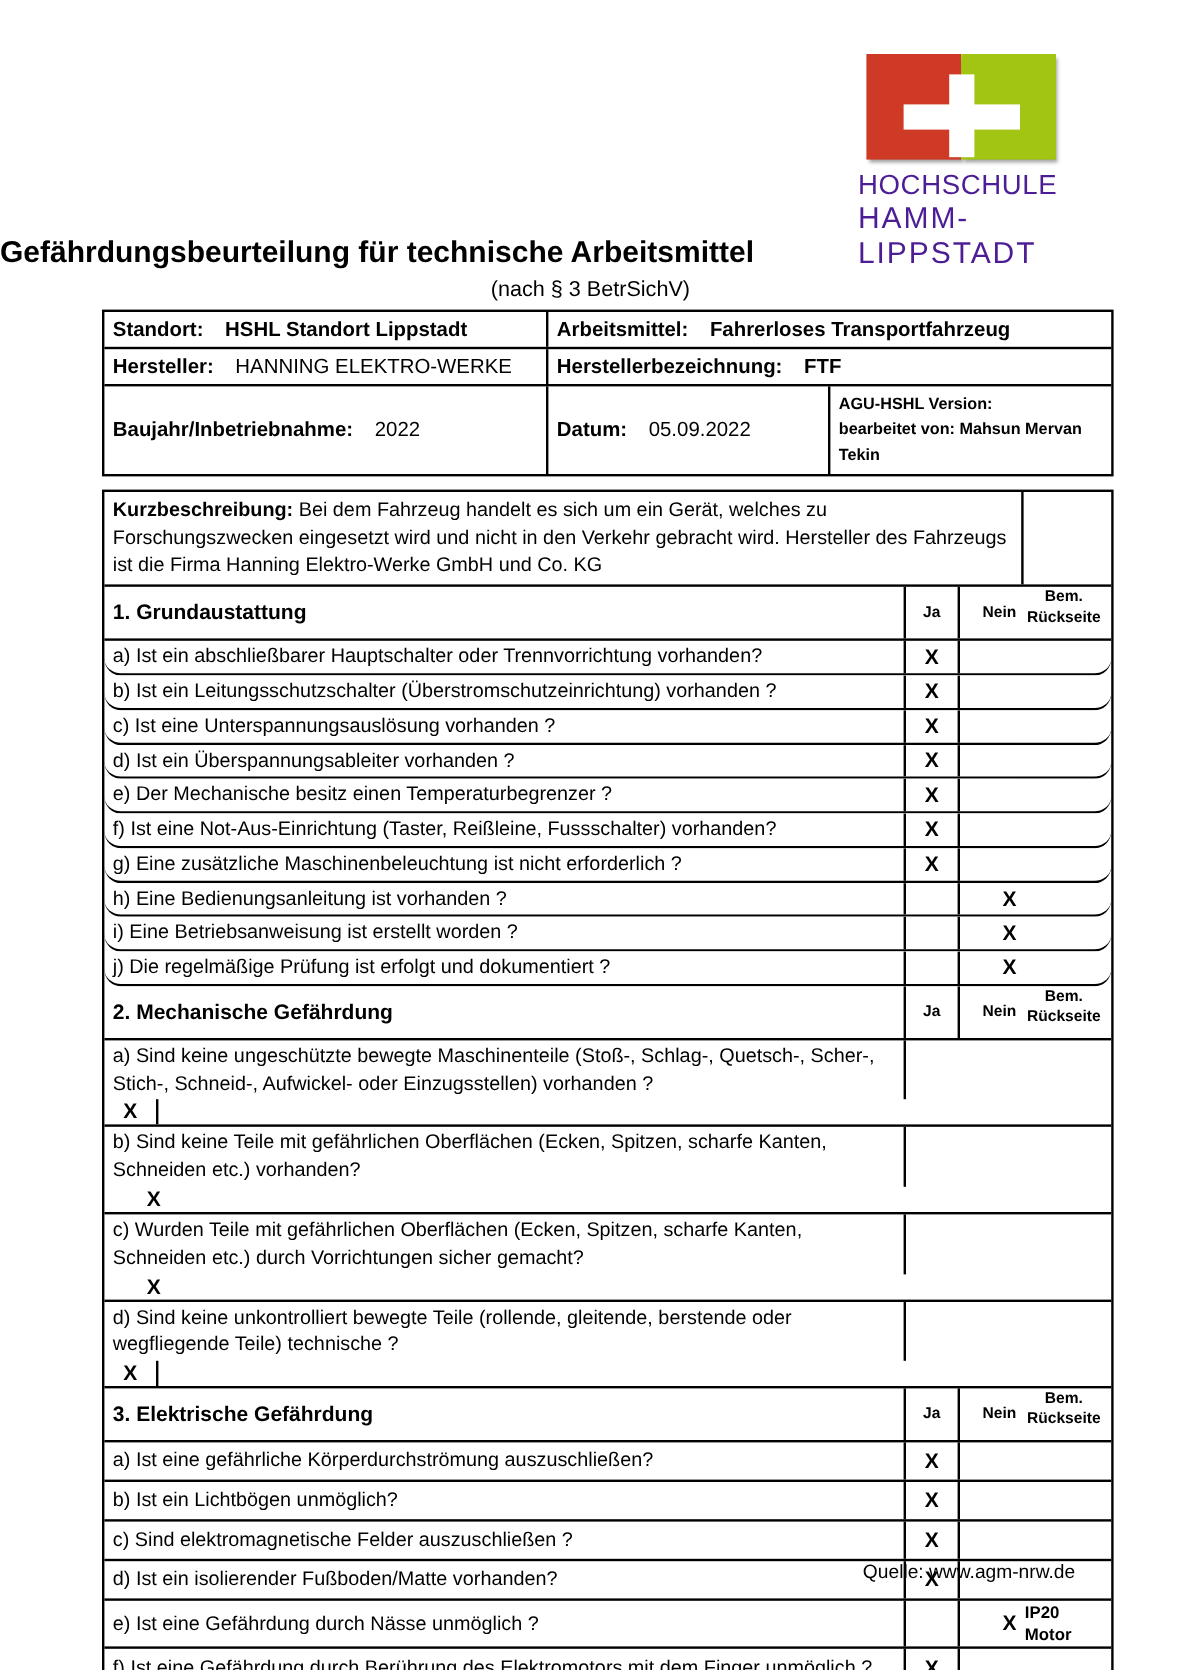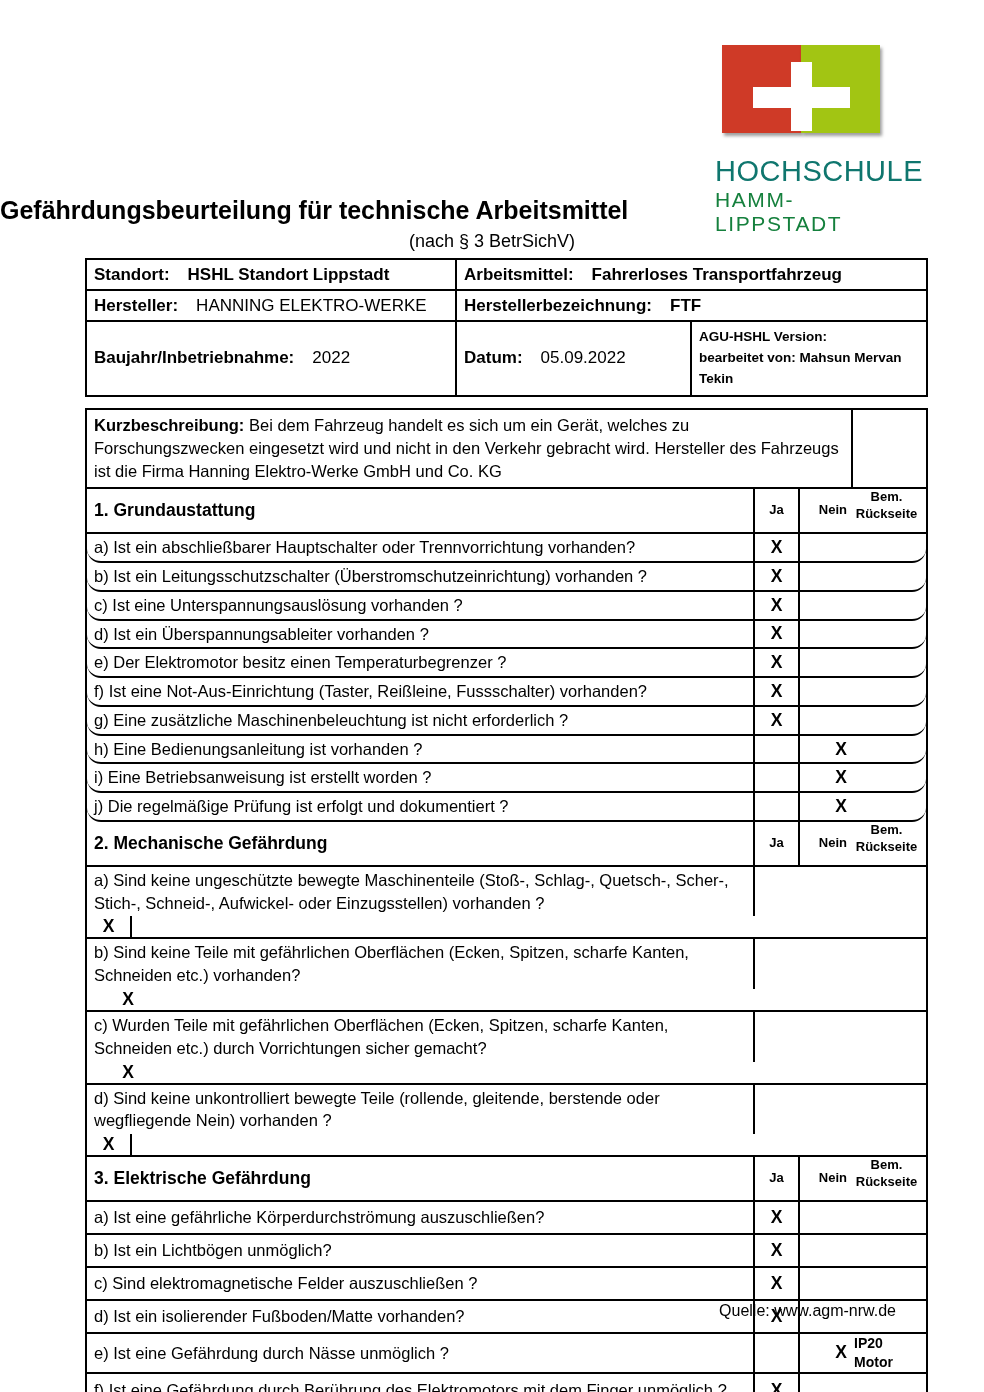--- a/index.html
+++ b/index.html
@@ -12,22 +12,22 @@
 
   
   .logo { position: absolute; left: 715px; top: 42px; width: 172px; }
   .logo-art { position: relative; width: 172px; height: 94px; }
   .sq { position: absolute; top: 3px; width: 79px; height: 88px;
         box-shadow: 2px 3px 3px rgba(80,80,80,.55); }
   .sq-red   { left: 7px; }
   .sq-green { left: 86px; }
   .plus-h { position: absolute; left: 38px; top: 45px; width: 97px; height: 21px; background: #fff; }
   .plus-v { position: absolute; left: 76px; top: 20px; width: 21px; height: 69px; background: #fff; }
-  .logo-line1 { margin-top: 19px; font-size: 29px; letter-spacing: .5px; color: #0f766e; }
-  .logo-line2 { font-size: 21px; letter-spacing: 1.6px; color: #15803d; }
+  .logo-line1 { margin-top: 5px; font-size: 23px; letter-spacing: .5px; color: #4c1d95; }
+  .logo-line2 { font-size: 25px; letter-spacing: 1.6px; color: #4c1d95; }
 
   
   .doc-title { position: absolute; top: 196px; left: 0; width: 984px;
                text-align: left; font-size: 25px; font-weight: bold; }
   .doc-subtitle { position: absolute; top: 231px; left: 0; width: 984px;
                   text-align: center; font-size: 18px; }
 
   
   .info-table { position: absolute; left: 85px; top: 258px; width: 843px;
                 border: 2px solid #000; font-size: 17px; }
@@ -189,21 +189,21 @@
       <div class="q-cell">d) Ist ein Überspannungsableiter vorhanden ?</div>
       <div class="ja-cell">
         <span class="mark">X</span>
       </div>
       <div class="nb-cell">
         <div class="nein-slot"></div>
         <div class="bem-slot"></div>
       </div>
     </div>
     <div class="q-row s0">
-      <div class="q-cell">e) Der Elektromotor besitz einen Temperaturbegrenzer ?</div>
+      <div class="q-cell">e) Der Mechanische besitz einen Temperaturbegrenzer ?</div>
       <div class="ja-cell">
         <span class="mark">X</span>
       </div>
       <div class="nb-cell">
         <div class="nein-slot"></div>
         <div class="bem-slot"></div>
       </div>
     </div>
     <div class="q-row s0">
       <div class="q-cell">f) Ist eine Not-Aus-Einrichtung (Taster, Reißleine, Fussschalter) vorhanden?</div>
@@ -296,21 +296,21 @@
       <div class="q-cell">c) Wurden Teile mit gefährlichen Oberflächen (Ecken, Spitzen, scharfe Kanten, Schneiden etc.) durch Vorrichtungen sicher gemacht?</div>
       <div class="ja-cell"></div>
       <div class="nb-cell">
         <div class="nein-slot">
           <span class="mark">X</span>
         </div>
         <div class="bem-slot"></div>
       </div>
     </div>
     <div class="q-row s1">
-      <div class="q-cell">d) Sind keine unkontrolliert bewegte Teile (rollende, gleitende, berstende oder wegfliegende Nein) vorhanden ?</div>
+      <div class="q-cell">d) Sind keine unkontrolliert bewegte Teile (rollende, gleitende, berstende oder wegfliegende Teile) technische ?</div>
       <div class="ja-cell">
         <span class="mark">X</span>
       </div>
       <div class="nb-cell">
         <div class="nein-slot"></div>
         <div class="bem-slot"></div>
       </div>
     </div>
     <div class="sec-row">
       <div class="sec-title-cell">3. Elektrische Gefährdung</div>

